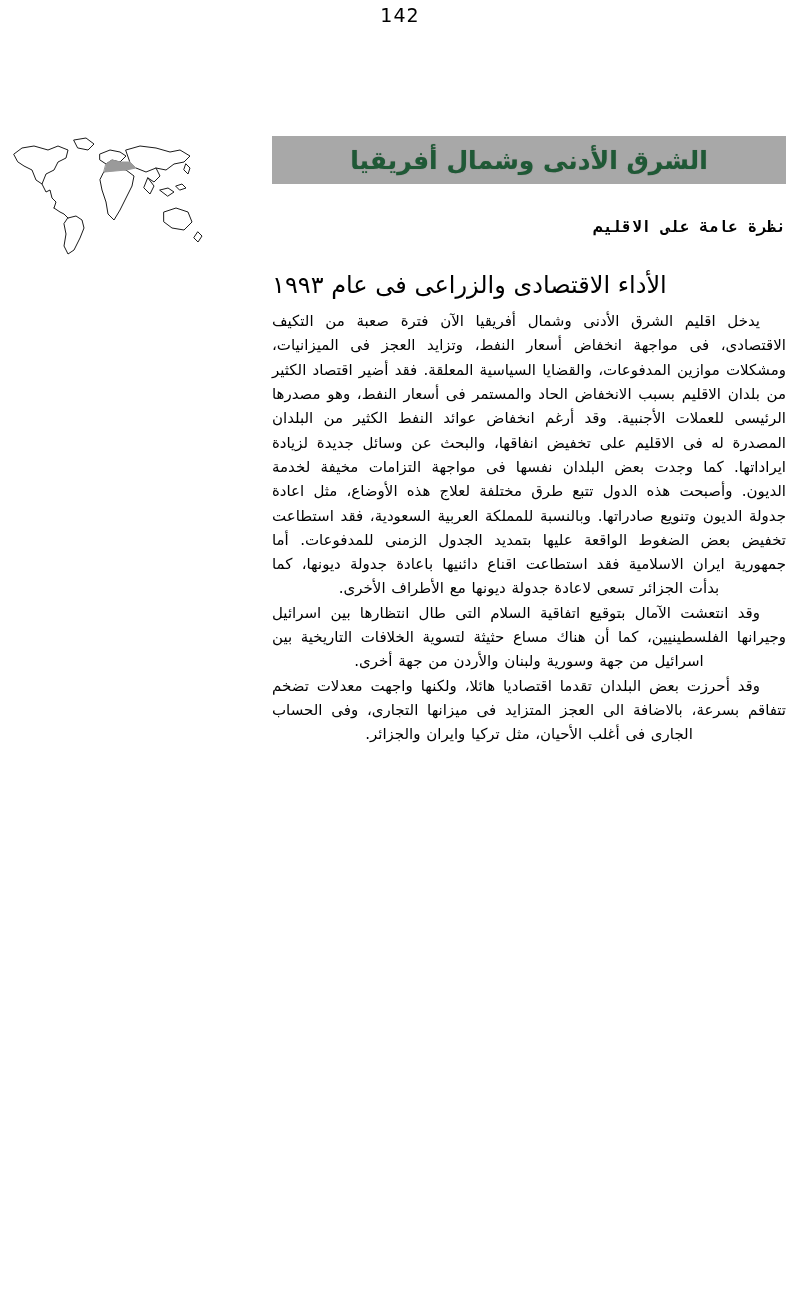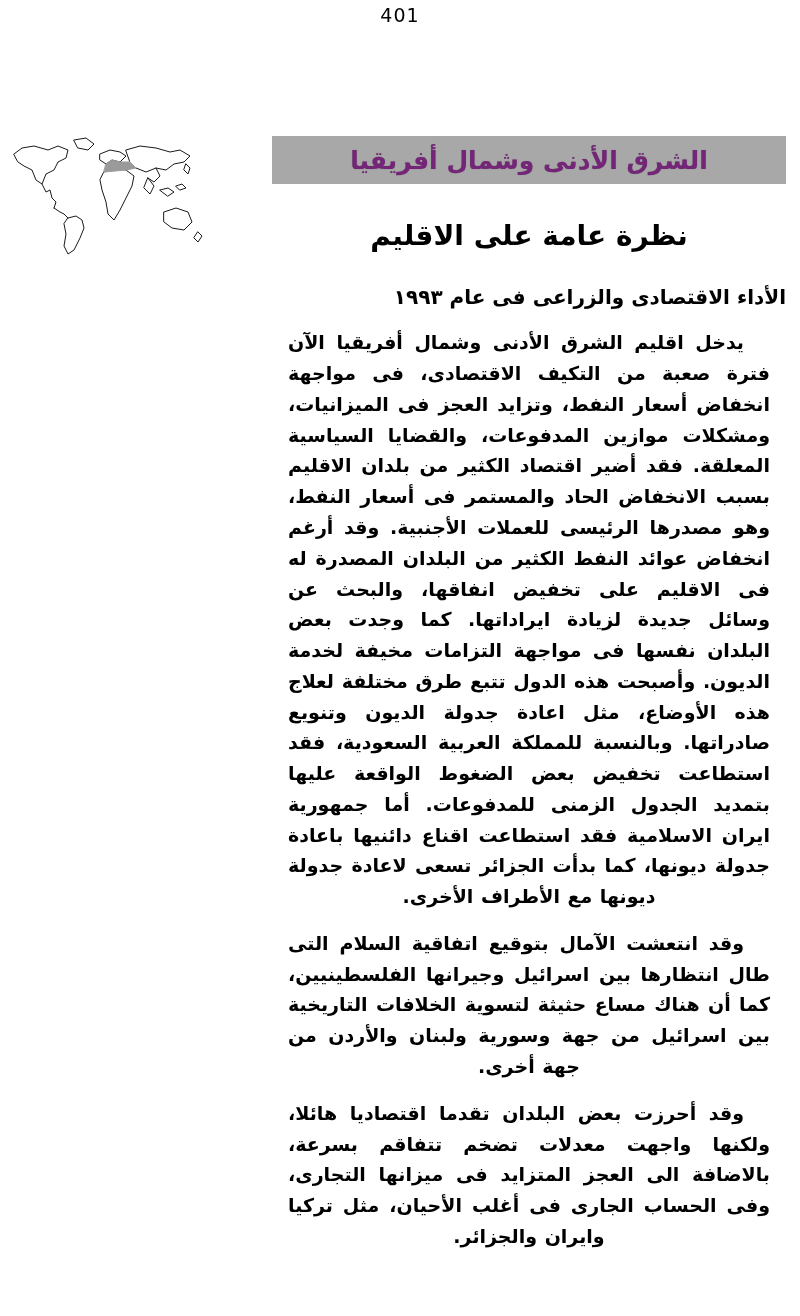--- a/index.html
+++ b/index.html
@@ -55,65 +55,66 @@
     margin-bottom: 34px;
   }
   .region-banner .banner-text {
     position: absolute;
     top: 3px;
     right: 14px;
     left: 14px;
     text-align: center;
     font-size: 25px;
     font-weight: bold;
-    color: #701a75;
+    color: #14532d;
     line-height: 44px;
     white-space: nowrap;
     
     text-shadow: 0 0 1px #6d6d6d;
     opacity: 0.92;
   }
 
   h1.section-title {
-    font-size: 28px;
+    font-size: 16px;
     font-weight: bold;
-    text-align: center;
+    text-align: right;
     margin: 0 0 30px 0;
     line-height: 1.3;
+    font-family: Liberation Mono, monospace;
   }
 
   h2.sub-title {
-    font-size: 20px;
-    font-weight: bold;
-    text-align: right;
+    font-size: 24px;
+    font-weight: normal;
+    text-align: left;
     margin: 0 0 8px 0;
     line-height: 1.35;
   }
 
   p.body-text {
-    font-size: 19px;
+    font-size: 15px;
     line-height: 1.62;
-    margin: 16px;
+    margin: 0;
     text-align: justify;
     text-align-last: center;
-    font-weight: bold;
+    font-weight: normal;
     letter-spacing: 0px;
     word-spacing: 1px;
   }
   p.body-text.indent {
     text-indent: 26px;
   }
   p.body-text + p.body-text {
     margin-top: 0px;
   }
 </style>
 </head>
 <body>
 
-<div class="page-number">401</div>
+<div class="page-number">142</div>
 
 <div class="map-figure">
   <svg width="198" height="130" viewBox="0 0 198 130">
     <g fill="none" stroke="#1a1a1a" stroke-width="1" stroke-linejoin="round" stroke-linecap="round">
 
       <path d="M6 26 L14 20 L26 18 L40 22 L50 18 L60 22 L58 30 L50 34 L46 42 L38 46 L34 56 L28 52 L24 42 L16 38 L10 34 Z"></path>
       <path d="M34 56 L38 64 L42 62 L44 70 L48 74 L46 80"></path>
 
       <path d="M46 80 L52 84 L56 86 L60 90"></path>
 

